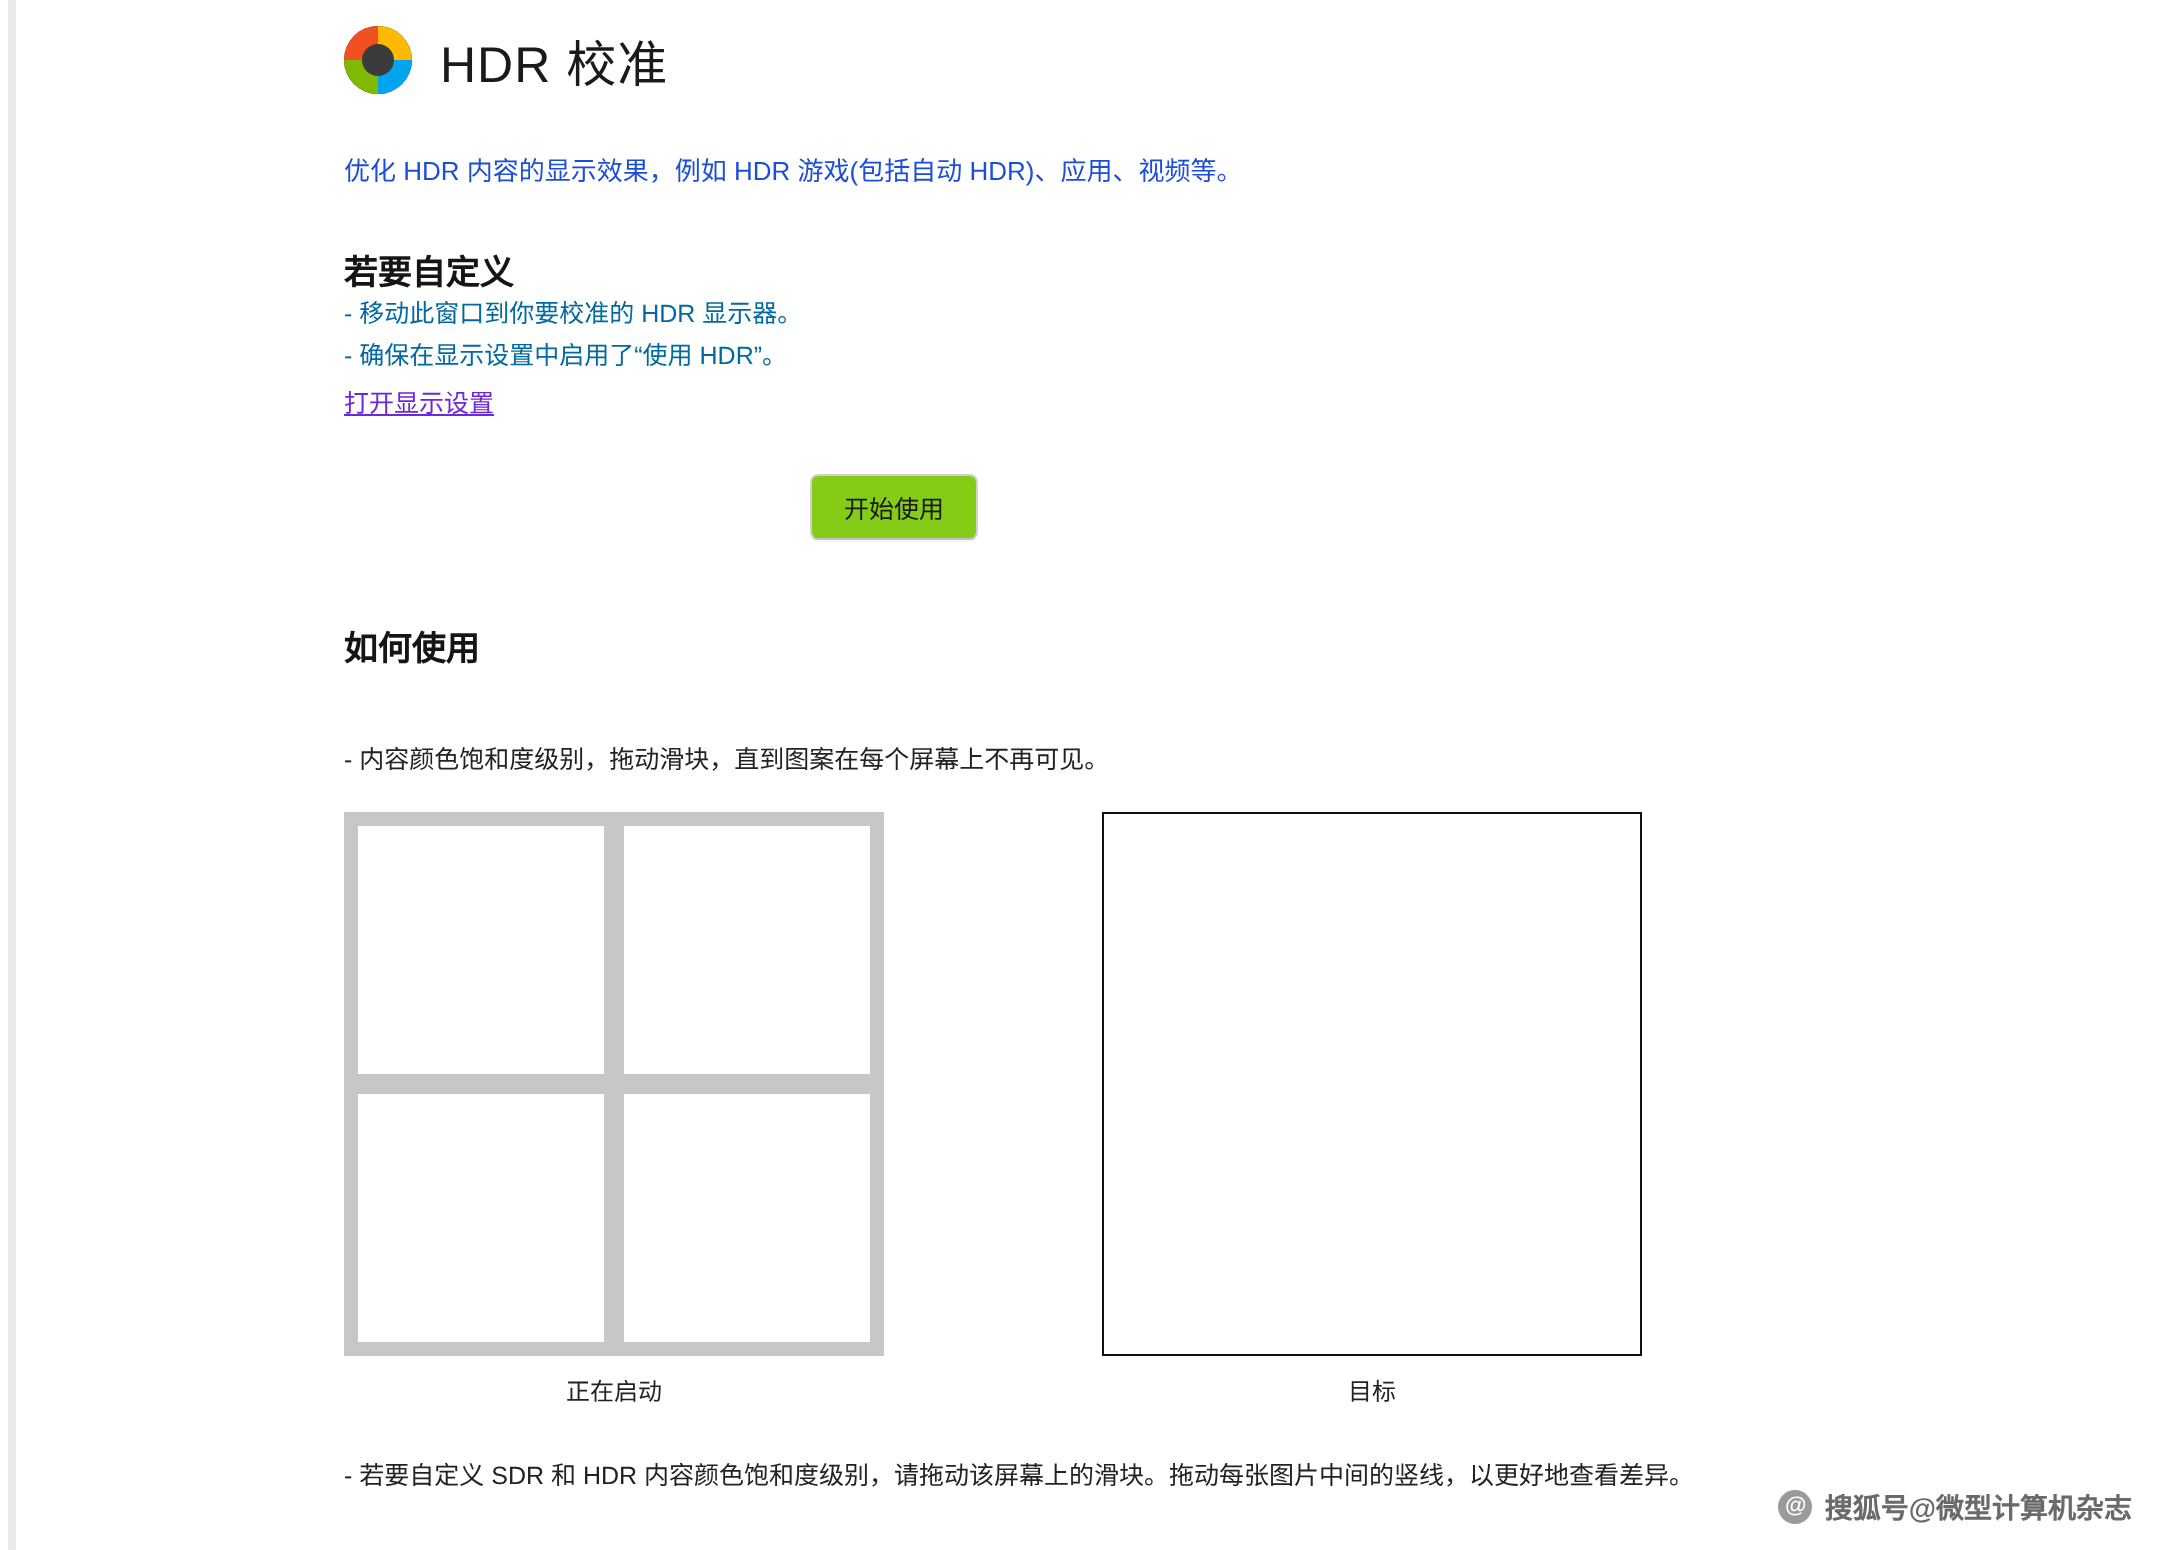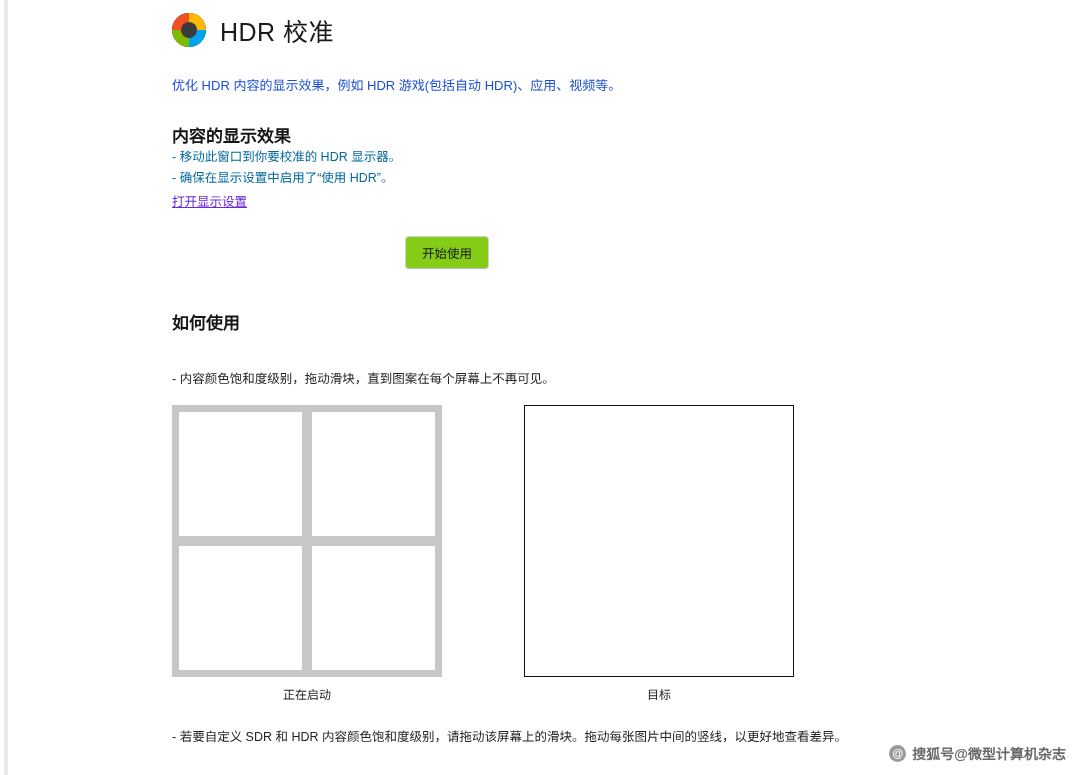--- a/index.html
+++ b/index.html
@@ -137,21 +137,21 @@
 
   .howto-line {
     margin-top: 34px;
     font-size: 12.5px;
     color: #222;
   }
 
   .samples {
     margin-top: 18px;
     display: flex;
-    gap: 82px;
+    gap: 109px;
   }
   .sample {
     display: flex;
     flex-direction: column;
     align-items: center;
   }
   .tile-grid {
     width: 270px;
     height: 272px;
     background: #c7c7c7;
@@ -223,21 +223,21 @@
         <div class="q q2"></div>
         <div class="q q3"></div>
         <div class="q q4"></div>
         <div class="hole"></div>
       </div>
       <div class="app-title">HDR 校准</div>
     </div>
 
     <div class="intro">优化 HDR 内容的显示效果，例如 HDR 游戏(包括自动 HDR)、应用、视频等。</div>
 
-    <div class="section-title">内容的显示效果</div>
+    <div class="section-title">若要自定义</div>
 
     <div class="bullet">- 移动此窗口到你要校准的 HDR 显示器。</div>
     <div class="bullet">- 确保在显示设置中启用了“使用 HDR”。</div>
 
     <a class="link">打开显示设置</a>
 
     <div class="start-row">
       <button class="start-button">开始使用</button>
     </div>
 

